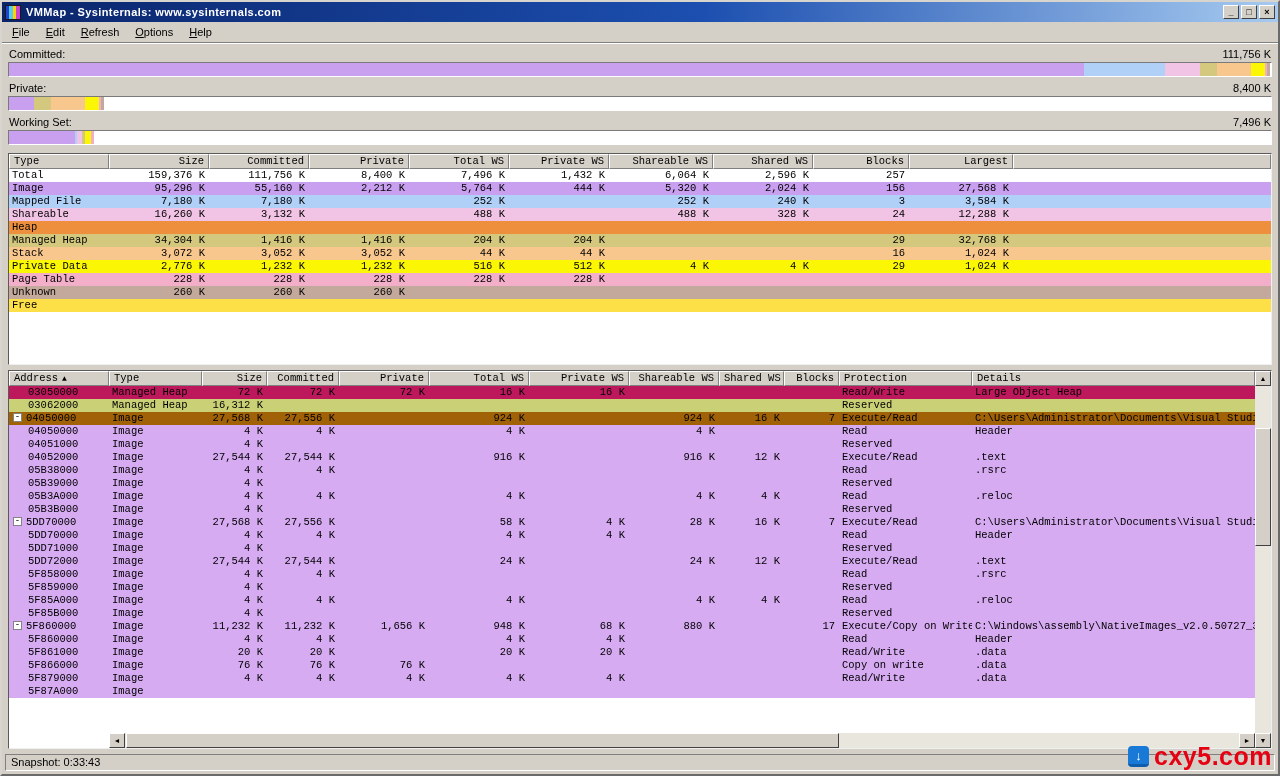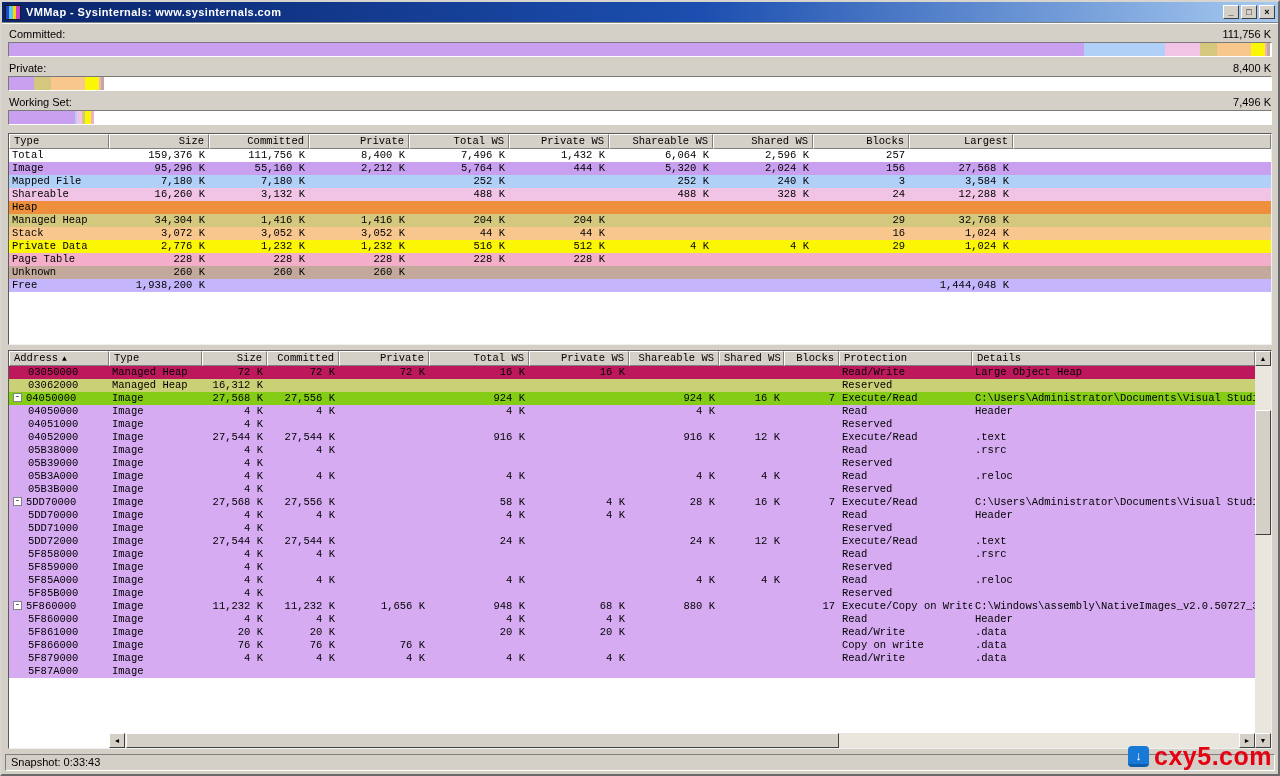--- a/index.html
+++ b/index.html
@@ -99,20 +99,27 @@
   <div class="titlebar">
     <div class="app-icon"></div>
     <div class="title-text">VMMap - Sysinternals: www.sysinternals.com</div>
     <div class="win-buttons">
       <div class="win-btn">_</div>
       <div class="win-btn">□</div>
       <div class="win-btn">×</div>
     </div>
   </div>
 
+  <div class="menubar" id="menubar">
+      <div class="menu-item">File</div>
+      <div class="menu-item">Edit</div>
+      <div class="menu-item">Refresh</div>
+      <div class="menu-item">Options</div>
+      <div class="menu-item">Help</div>
+    </div>
   <div class="etched"></div>
 
 
   <div class="bars" id="bars">
       <div class="bar-group">
         <div class="bar-label-row">
           <span>Committed:</span>
           <span>111,756 K</span>
         </div>
         <div class="bar">
@@ -284,21 +291,21 @@
           <div class="tcell" style="width: 100px;">260 K</div>
           <div class="tcell" style="width: 100px;">260 K</div>
           <div class="tcell" style="width: 100px;">260 K</div>
           <div class="tcell" style="width: 100px;"></div>
           <div class="tcell" style="width: 100px;"></div>
           <div class="tcell" style="width: 104px;"></div>
           <div class="tcell" style="width: 100px;"></div>
           <div class="tcell" style="width: 96px;"></div>
           <div class="tcell" style="width: 104px;"></div>
         </div>
-        <div class="trow" style="background: #c4b5fd;">
+        <div class="trow" style="background: #fde047; flex-direction: column;">
           <div class="tcell left" style="width: 100px;">Free</div>
           <div class="tcell" style="width: 100px;">1,938,200 K</div>
           <div class="tcell" style="width: 100px;"></div>
           <div class="tcell" style="width: 100px;"></div>
           <div class="tcell" style="width: 100px;"></div>
           <div class="tcell" style="width: 100px;"></div>
           <div class="tcell" style="width: 104px;"></div>
           <div class="tcell" style="width: 100px;"></div>
           <div class="tcell" style="width: 96px;"></div>
           <div class="tcell" style="width: 104px;">1,444,048 K</div>
@@ -346,21 +353,21 @@
             <div class="tcell" style="width: 72px;"></div>
             <div class="tcell" style="width: 90px;"></div>
             <div class="tcell" style="width: 100px;"></div>
             <div class="tcell" style="width: 100px;"></div>
             <div class="tcell" style="width: 90px;"></div>
             <div class="tcell" style="width: 65px;"></div>
             <div class="tcell" style="width: 55px;"></div>
             <div class="tcell left" style="width: 133px;">Reserved</div>
             <div class="tcell left fillc"></div>
           </div>
-          <div class="trow" style="background: #84cc16;">
+          <div class="trow" style="background: #a16207;">
             <div class="tcell left" style="width: 100px;"><span class="expand-box">-</span><span>04050000</span></div>
             <div class="tcell left" style="width: 93px;">Image</div>
             <div class="tcell" style="width: 65px;">27,568 K</div>
             <div class="tcell" style="width: 72px;">27,556 K</div>
             <div class="tcell" style="width: 90px;"></div>
             <div class="tcell" style="width: 100px;">924 K</div>
             <div class="tcell" style="width: 100px;"></div>
             <div class="tcell" style="width: 90px;">924 K</div>
             <div class="tcell" style="width: 65px;">16 K</div>
             <div class="tcell" style="width: 55px;">7</div>

